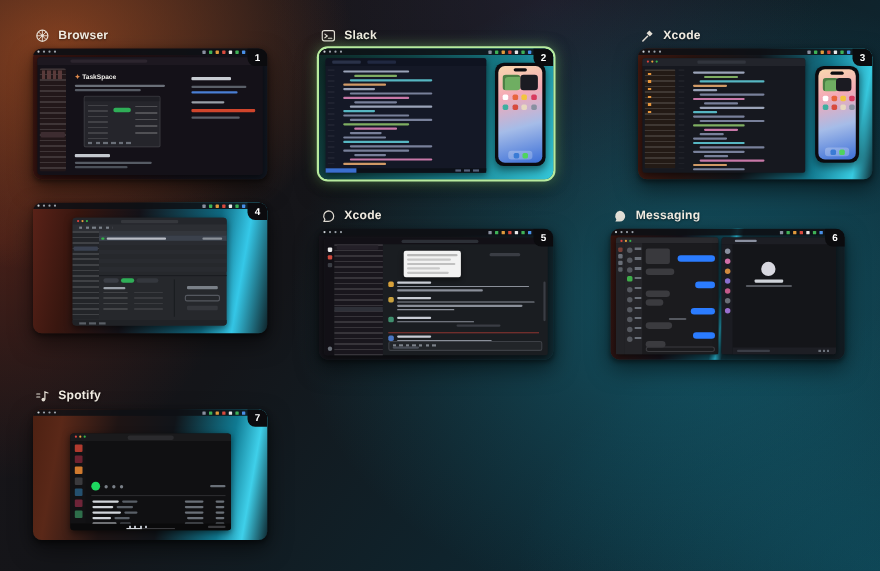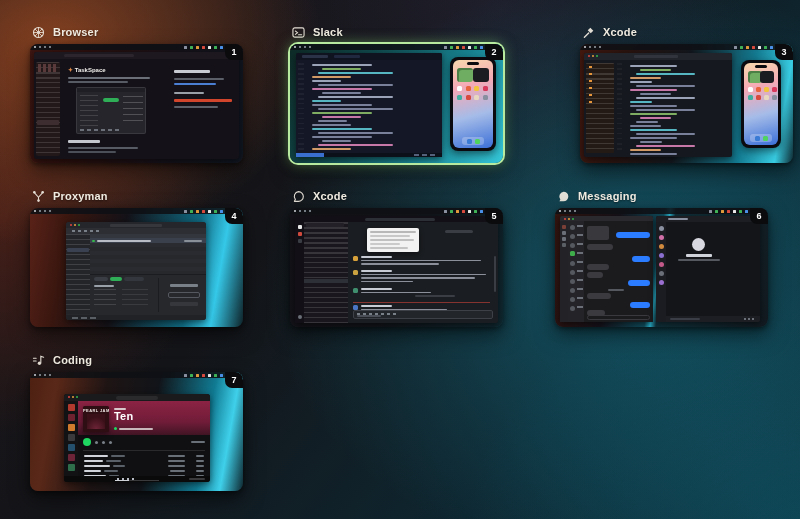--- a/index.html
+++ b/index.html
@@ -280,29 +280,20 @@
           <span class="ph-dock">
               <b></b>
               <b></b>
             </span>
         </div>
       </div>
     </div>
   </div>
 
   <div class="card" style="left:30px;top:184px;">
-    <div class="label-row">
-      <svg class="wicon" viewBox="0 0 14 14">
-        <path d="M2.5 2.8L7 7.8 11.5 2.8 M7 7.8V11" fill="none" stroke="#efe9df" stroke-width="1.1"></path>
-        <circle cx="2.5" cy="2.5" r="1.4" fill="#efe9df"></circle>
-          <circle cx="11.5" cy="2.5" r="1.4" fill="#efe9df"></circle>
-        <circle cx="7" cy="11.4" r="1.4" fill="#efe9df"></circle>
-      </svg>
-      <span class="wname">Proxyman</span>
-    </div>
     <div class="thumb" style="background:linear-gradient(100deg,#5a2218 0%,#38160f 18%,#141218 42%,#0f6a82 74%,#35c8e8 86%,#0e2228 100%);">
       <div class="badge">4</div>
       <div class="menubar">
           <span class="mdl"></span>
           <span class="mdr"></span>
         </div>
       <div class="win" style="left:36px;top:14px;width:140px;height:98px;background:#26282c;border-radius:3px;">
         <span class="tbar">
             <span class="tdots"></span>
           <span class="abs" style="left:44px;top:2px;width:52px;height:3px;background:#35373c;border-radius:1px;"></span>
@@ -471,47 +462,37 @@
     </div>
   </div>
 
   <div class="card" style="left:30px;top:348px;">
     <div class="label-row">
       <svg class="wicon" viewBox="0 0 14 14">
         <path d="M1.5 4.5h3 M1.5 7.5h3" stroke="#efe9df" stroke-width="1.1" stroke-linecap="round"></path>
         <path d="M9.5 9.5V2.5l3 1" fill="none" stroke="#efe9df" stroke-width="1.2" stroke-linecap="round"></path>
         <circle cx="8" cy="10" r="1.8" fill="#efe9df"></circle>
       </svg>
-      <span class="wname">Coding</span>
+      <span class="wname">Spotify</span>
     </div>
     <div class="thumb" style="background:linear-gradient(100deg,#4c2012 0%,#5a2818 12%,#1e1414 34%,#111419 56%,#107a92 80%,#3fd0ea 90%,#0e2830 100%);">
       <div class="badge">7</div>
       <div class="menubar">
           <span class="mdl"></span>
           <span class="mdr"></span>
         </div>
       <div class="win" style="left:34px;top:22px;width:146px;height:88px;background:#101012;border-radius:3px;">
         <span class="abs" style="left:0;top:0;right:0;height:7px;background:#1a1a1c;border-radius:3px 3px 0 0;">
           <span class="tdots"></span>
           <span class="abs" style="left:52px;top:2px;width:42px;height:3.5px;background:#2a2a2d;border-radius:2px;"></span>
         </span>
         <span class="abs" style="left:0;top:7px;width:14px;bottom:6px;background:#121214;">
           <span class="abs" style="left:4px;top:3px;width:7px;height:7px;border-radius:1px;background:#b03a2e;
             box-shadow:0 10px 0 #6e2230,0 20px 0 #d07a2e,0 30px 0 #3a3a3d,0 40px 0 #24506e,0 50px 0 #6e2438,0 60px 0 #2e6e4a;"></span>
         </span>
-        <div class="abs" style="left:14px;top:7px;right:0;height:34px;background:linear-gradient(180deg,#8c2344 0%,#701c38 62%,#401424 100%);">
-          <div class="abs" style="left:5px;top:5px;width:26px;height:26px;background:#2e0d13;border-radius:1.5px;box-shadow:0 2px 5px rgba(0,0,0,.5);">
-            <div style="font-size:4px;font-weight:700;letter-spacing:.4px;color:#f0e8e4;text-align:center;padding-top:1.5px;white-space:nowrap;overflow:hidden;">PEARL JAM</div>
-            <span class="abs" style="left:4px;top:8px;width:18px;height:15px;background:radial-gradient(60% 80% at 50% 100%,#6e2438,#3a1018);"></span>
-          </div>
-          <span class="abs" style="left:36px;top:7px;width:12px;height:1.8px;background:#d8c8cc;border-radius:1px;"></span>
-          <div class="abs" style="left:36px;top:9px;font-size:11px;font-weight:800;color:#ffffff;letter-spacing:.2px;">Ten</div>
-          <span class="abs" style="left:36px;top:26px;width:3px;height:3px;border-radius:50%;background:var(--spotify_green,#1ed760);"></span>
-          <span class="abs" style="left:41px;top:26.5px;width:34px;height:2px;background:#c8b8bc;border-radius:1px;"></span>
-        </div>
         <span class="abs" style="left:19px;top:44px;width:8px;height:8px;border-radius:50%;background:var(--spotify_green,#1ed760);"></span>
         <span class="abs" style="left:31px;top:46.5px;width:3px;height:3px;border-radius:50%;background:#7a8088;box-shadow:7px 0 0 #7a8088,14px 0 0 #7a8088;"></span>
         <span class="abs" style="right:5px;top:47px;width:14px;height:2px;background:#6a7078;border-radius:1px;"></span>
         <span class="abs" style="left:19px;top:56px;right:5px;height:1px;background:#2a2a2d;"></span>
         <div class="trow" style="left:14px;right:0;top:58px;">
             <b class="tt"></b>
             <b class="ts"></b>
             <b class="tp"></b>
             <b class="td"></b>
           </div>

